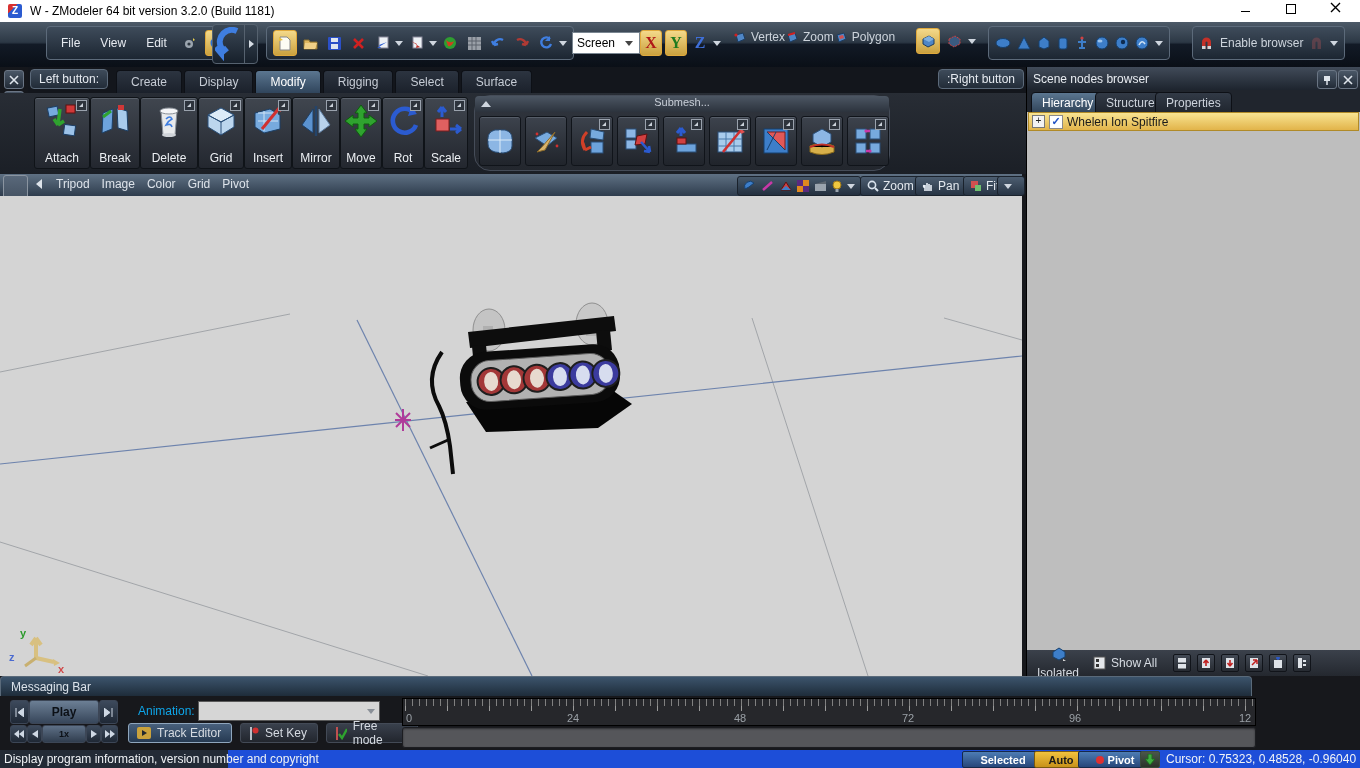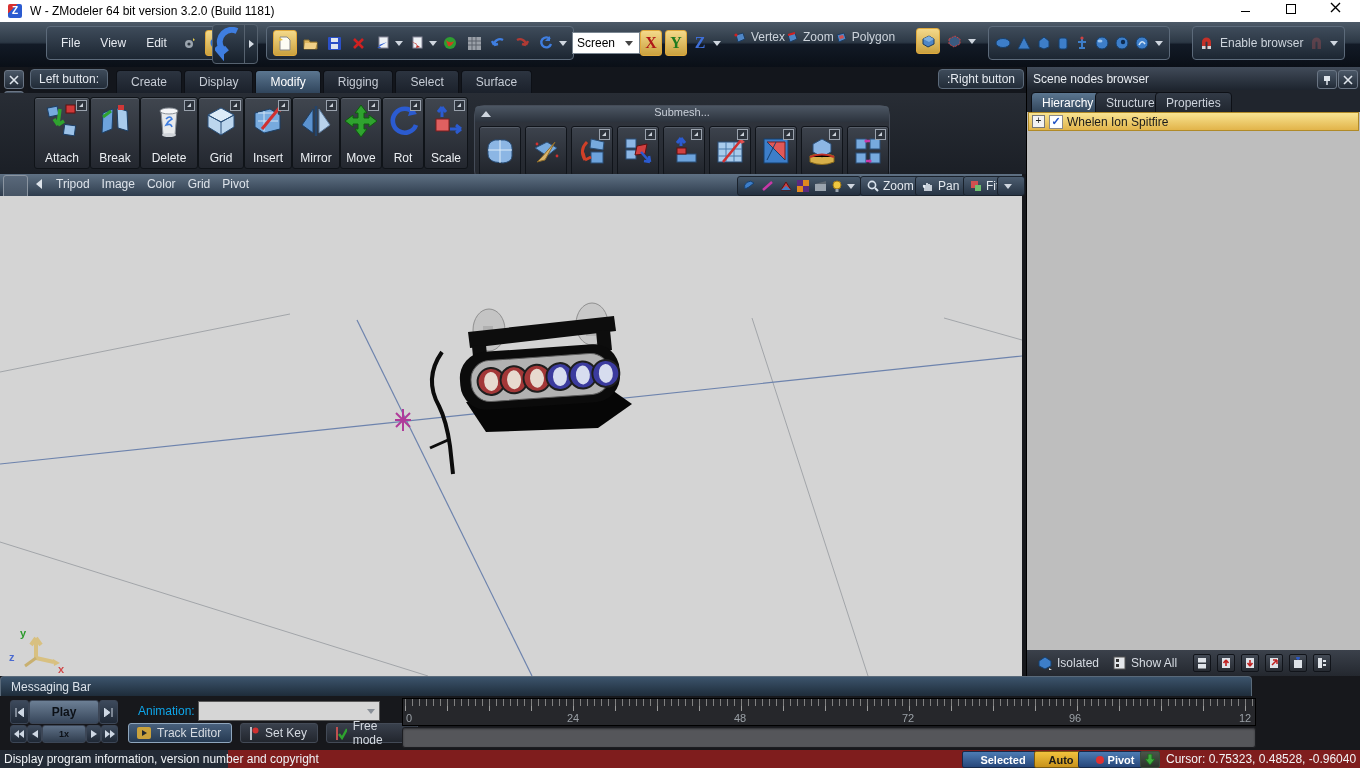--- a/index.html
+++ b/index.html
@@ -50,21 +50,21 @@
   .ribbon{left:0;top:93px;width:1026px;height:81px;background:linear-gradient(#282d35,#1b1f26);}
   .rbtn{position:absolute;top:4px;height:70px;border:1px solid #0f1318;border-radius:3px;
     background:linear-gradient(#40464f,#23272f);box-shadow:inset 0 1px 0 #5a616b;
     display:flex;flex-direction:column;align-items:center;}
   .rbtn svg{margin-top:5px;}
   .rlbl{color:#eceff3;font-size:12px;margin-top:auto;margin-bottom:3px;}
   .xp{position:absolute;top:2px;right:2px;width:9px;height:9px;border:1px solid #9aa2ad;
     background:#2d333c;}
   .xp::after{content:"";position:absolute;left:2px;top:2px;width:0;height:0;
     border-top:4px solid transparent;border-right:4px solid #c9d0d8;}
-  .submesh{left:474px;top:12px;width:414px;height:74px;border:1px solid #454c58;border-radius:10px;
+  .submesh{left:474px;top:2px;width:414px;height:74px;border:1px solid #454c58;border-radius:16px;
     background:linear-gradient(#31363f,#23272e);position:absolute;}
   .smhead{height:16px;text-align:center;color:#c9cfd8;font-size:11px;
     background:linear-gradient(#4c5663,#2c333d);border-radius:4px 4px 0 0;position:relative;}
   .smtri{position:absolute;left:6px;top:5px;width:0;height:0;border-left:5px solid transparent;
     border-right:5px solid transparent;border-bottom:6px solid #cfd6df;}
   .smbtn{position:absolute;top:20px;width:40px;height:48px;border:1px solid #10141a;border-radius:3px;
     background:linear-gradient(#3d434d,#20242b);box-shadow:inset 0 1px 0 #565d68;
     display:flex;align-items:center;justify-content:center;}
   
   .vphead{left:0;top:174px;width:1022px;height:22px;
@@ -110,21 +110,21 @@
   .ruler{left:402px;top:22px;width:854px;height:28px;background:#26272b;border:1px solid #000;
     box-sizing:border-box;}
   .ticks-min{position:absolute;left:2px;top:0;right:2px;height:7px;
     background:repeating-linear-gradient(to right,#808080 0 1px,transparent 1px 7px);}
   .ticks-maj{position:absolute;left:2px;top:0;right:2px;height:12px;
     background:repeating-linear-gradient(to right,#9a9a9a 0 1px,transparent 1px 42px);}
   .tlab{position:absolute;top:13px;color:#9aa0a6;font-size:11px;}
   .track{left:402px;top:51px;width:852px;height:19px;background:#55565a;border-radius:3px;
     box-shadow:inset 0 1px 2px #2e2f33;border:1px solid #1c1d21;}
   
-  .statusbar{left:0;top:750px;width:1360px;height:18px;background:#7f1d1d;color:#e9ecef;}
+  .statusbar{left:0;top:750px;width:1360px;height:18px;background:#1d4ed8;color:#e9ecef;}
   .stbtn{position:absolute;top:1px;height:15px;border-radius:2px;display:flex;align-items:center;
     justify-content:center;gap:4px;color:#fff;font-weight:bold;font-size:11px;padding:0 8px;}
   .blue{background:linear-gradient(#4d7cb4,#27477a);border:1px solid #16294a;}
   .gold{background:linear-gradient(#f2c33e,#c8921a);border:1px solid #7a5a10;color:#1a1a1a;}
   .icn{display:inline-flex;align-items:center;justify-content:center;}
 </style>
 </head>
 <body>
 
 <div id="root">
@@ -695,21 +695,21 @@
       <div class="sctab active" style="left:4px;">Hierarchy</div>
       <div class="sctab" style="left:68px;">Structure</div>
       <div class="sctab" style="left:128px;">Properties</div>
     </div>
     <div class="abs goldrow">
       <span class="expbox">+</span>
       <span class="chk">✓</span>
       <span>Whelen Ion Spitfire</span>
     </div>
     <div class="abs scfoot">
-      <span style="display:flex;gap:5px;">
+      <span style="display:flex;align-items:center;gap:5px;flex-direction:column;">
         <svg width="15" height="14">
             <polygon points="2,5 8,1 14,5 14,10 8,13 2,10" fill="#3d7ec9" stroke="#16406e"></polygon>
             <path d="M12,12 l3,2 -3,1 z" fill="#d8d8d8"></path>
           </svg>
         <span>Isolated</span>
         </span>
       <span style="display:flex;align-items:center;gap:5px;margin-left:8px;">
         <svg width="13" height="14">
             <rect x="1" y="1" width="11" height="12" fill="#e4e7ea" stroke="#555"></rect>
             <rect x="3" y="3" width="3" height="3" fill="#333"></rect>

